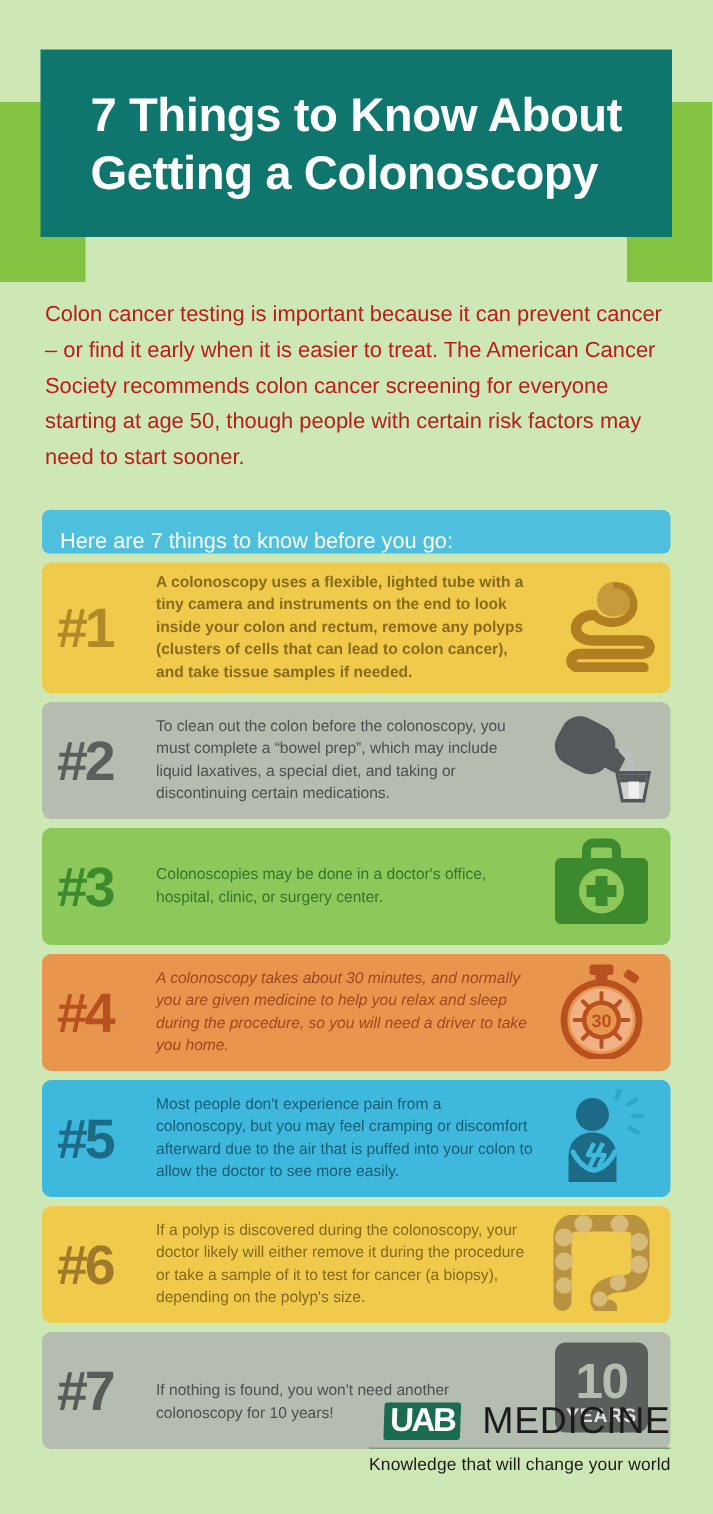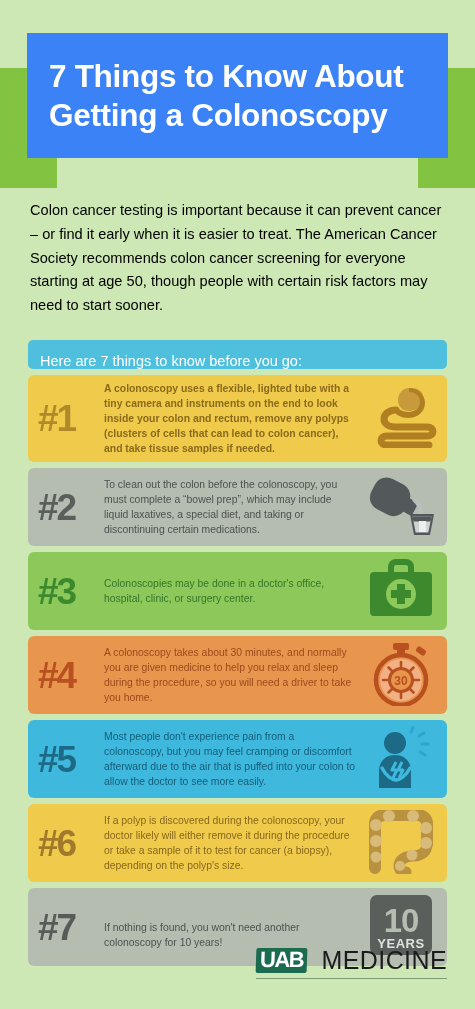--- a/index.html
+++ b/index.html
@@ -57,21 +57,21 @@
     font-weight: bold;
     line-height: 1.22;
     letter-spacing: -0.3px;
     white-space: pre-line;
     text-align: left;
   }
 
   
   .intro {
     margin: 21px 30px 0 30px;
-    color: #000000;
+    color: #b91c1c;
     font-size: 14.6px;
     line-height: 1.63;
   }
 
   
   .section-bar {
     margin: 22px 28px 0 28px;
     background: #4ec0dd;
     border-radius: 5px;
     height: 29px;
@@ -168,21 +168,21 @@
     font-size: 11.6px;
     letter-spacing: 0.1px;
   }
 </style>
 </head>
 <body style="background: rgb(205, 232, 180);">
 
 <div class="header">
   <div class="header-accent-left" style="background: rgb(130, 195, 65);"></div>
   <div class="header-accent-right" style="background: rgb(130, 195, 65);"></div>
-  <div class="header-band" style="background: #3b82f6;">
+  <div class="header-band" style="background: #0f766e; align-items: center;">
     <div class="header-title">7 Things to Know About
 Getting a Colonoscopy</div>
   </div>
 </div>
 
 <div class="intro">Colon cancer testing is important because it can prevent cancer – or find it early when it is easier to treat. The American Cancer Society recommends colon cancer screening for everyone starting at age 50, though people with certain risk factors may need to start sooner.</div>
 
 <div class="section-bar" style="background: rgb(78, 192, 221);">
   <span class="section-bar-label">Here are 7 things to know before you go:</span>
 </div>
@@ -229,21 +229,21 @@
         <path d="M24 14 L24 9 C24 6 26 4 29 4 L39 4 C42 4 44 6 44 9 L44 14" fill="none" stroke="#3d8a2e" stroke-width="6"></path>
         <rect x="3" y="14" width="62" height="44" rx="4" fill="#3d8a2e"></rect>
         <circle cx="34" cy="36" r="15" fill="#8cc85a"></circle>
         <path d="M30 26 L38 26 L38 32 L44 32 L44 40 L38 40 L38 46 L30 46 L30 40 L24 40 L24 32 L30 32 Z" fill="#3d8a2e"></path>
       </svg>
     </div>
   </div>
 
   <div class="row" id="row3" style="background: rgb(232, 149, 78);">
     <div class="row-num" style="color: rgb(184, 80, 31);">#4</div>
-    <div class="row-text" style="color: rgb(156, 74, 29);">A colonoscopy takes about 30 minutes, and normally you are given medicine to help you relax and sleep during the procedure, so you will need a driver to take you home.</div>
+    <div class="row-text" style="color: rgb(156, 74, 29); font-style: italic;">A colonoscopy takes about 30 minutes, and normally you are given medicine to help you relax and sleep during the procedure, so you will need a driver to take you home.</div>
     <div class="row-icon">
       <svg width="70" height="64" viewBox="0 0 70 64">
         <rect x="27" y="1" width="16" height="7" rx="2" fill="#b8501f"></rect>
         <rect x="31" y="6" width="8" height="7" fill="#b8501f"></rect>
         <rect x="50" y="6" width="10" height="6" rx="2" fill="#b8501f" transform="rotate(35 55 9)"></rect>
         <circle cx="35" cy="38" r="25" fill="none" stroke="#b8501f" stroke-width="4.5"></circle>
         <circle cx="35" cy="38" r="21" fill="#f2b184"></circle>
         <g stroke="#b8501f" stroke-width="2.6" stroke-linecap="round">
           <line x1="35" y1="20" x2="35" y2="25"></line>
           <line x1="35" y1="51" x2="35" y2="56"></line>
@@ -316,13 +316,14 @@
   </div>
 
 </div>
 
 <div class="footer">
   <div class="logo-line">
     <span class="logo-uab" style="background: rgb(26, 107, 79);">UAB</span>
     <span class="logo-medicine">MEDICINE</span>
   </div>
   <div class="logo-rule"></div>
+  <div class="logo-tagline">Knowledge that will change your world</div>
 </div>
 
 </body></html>

